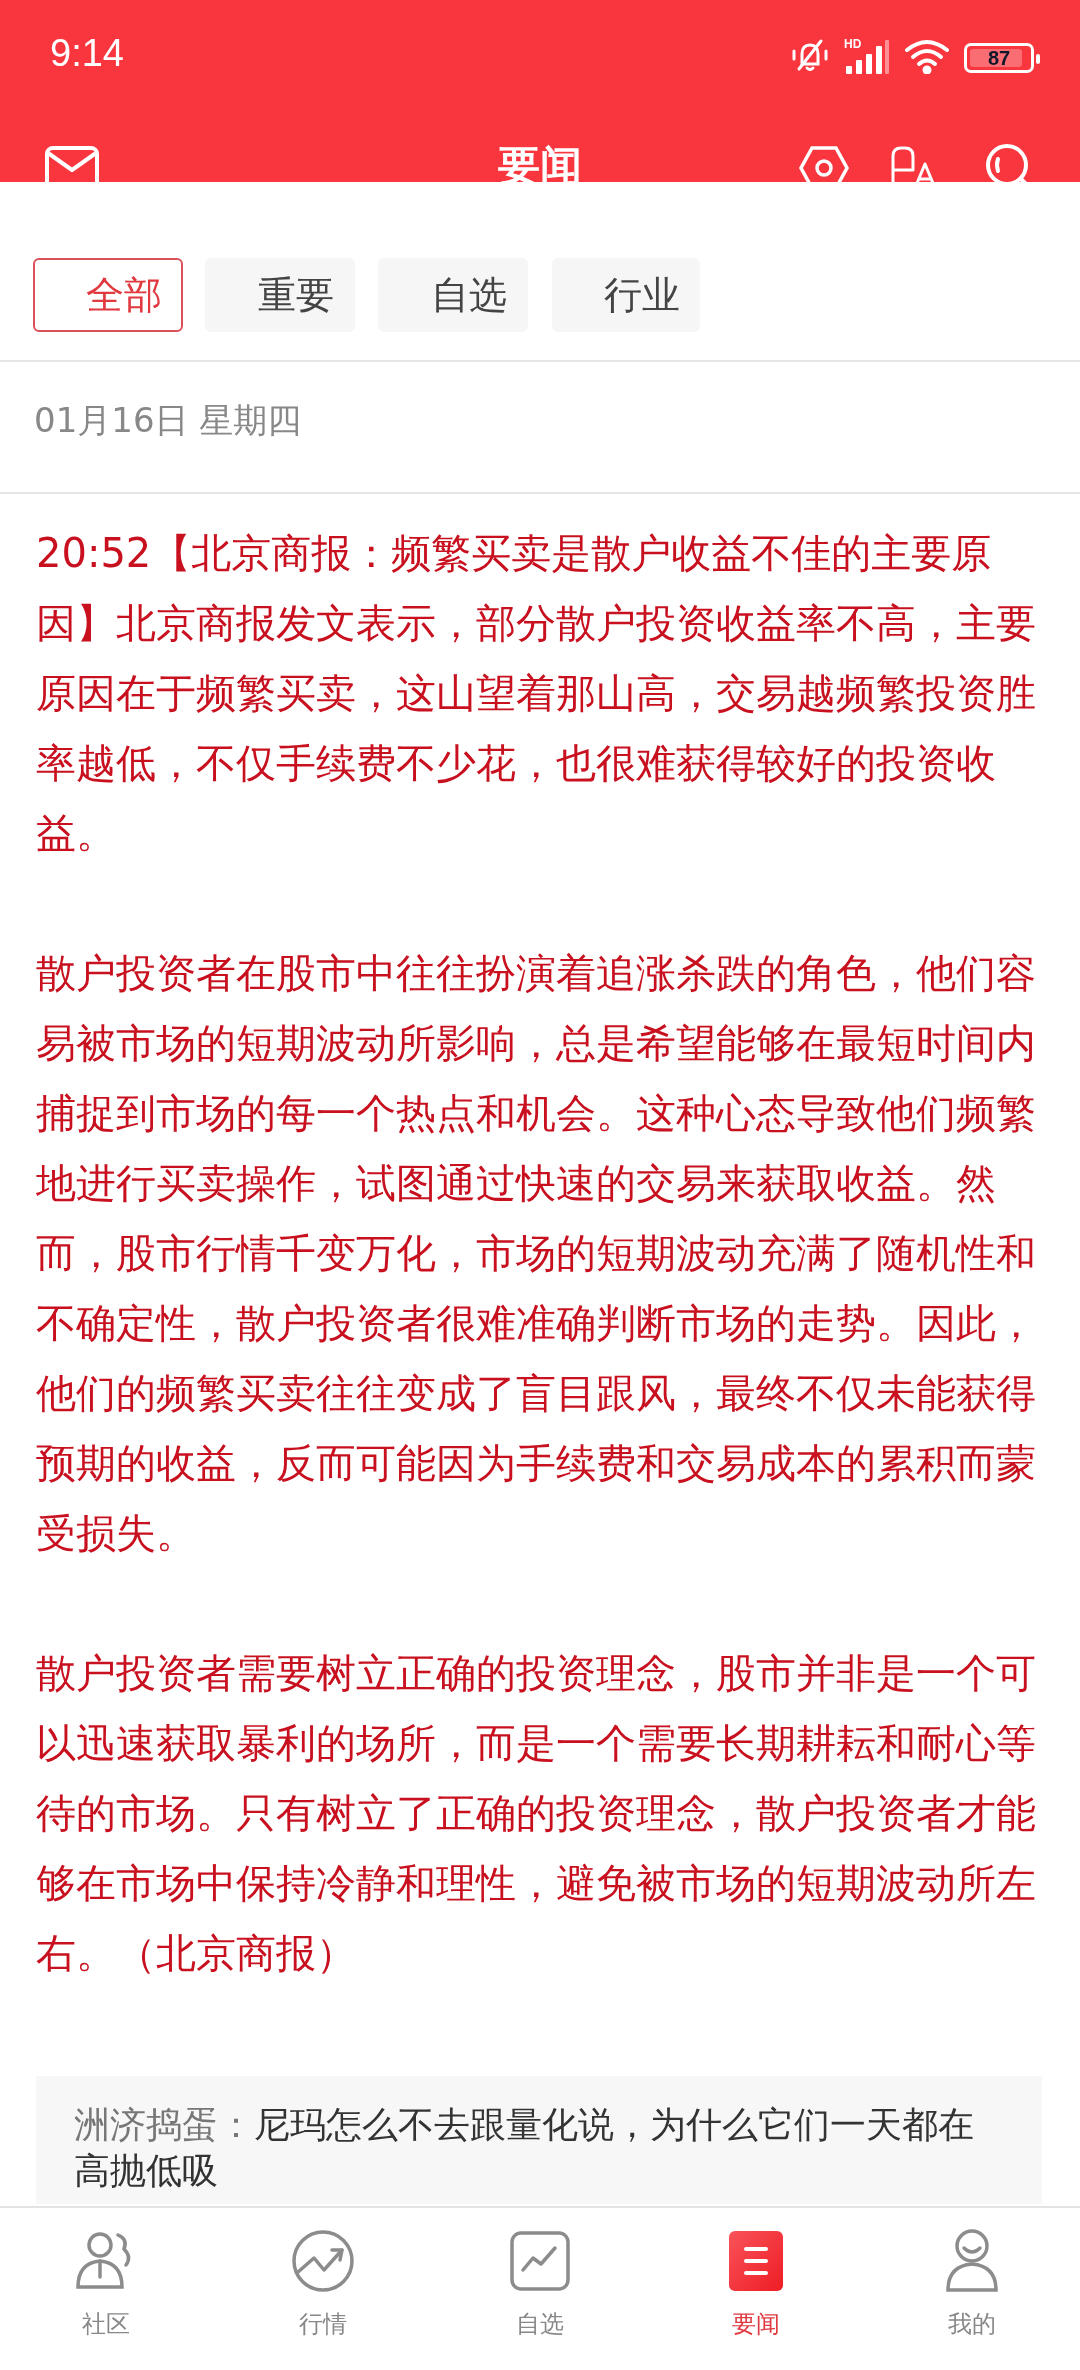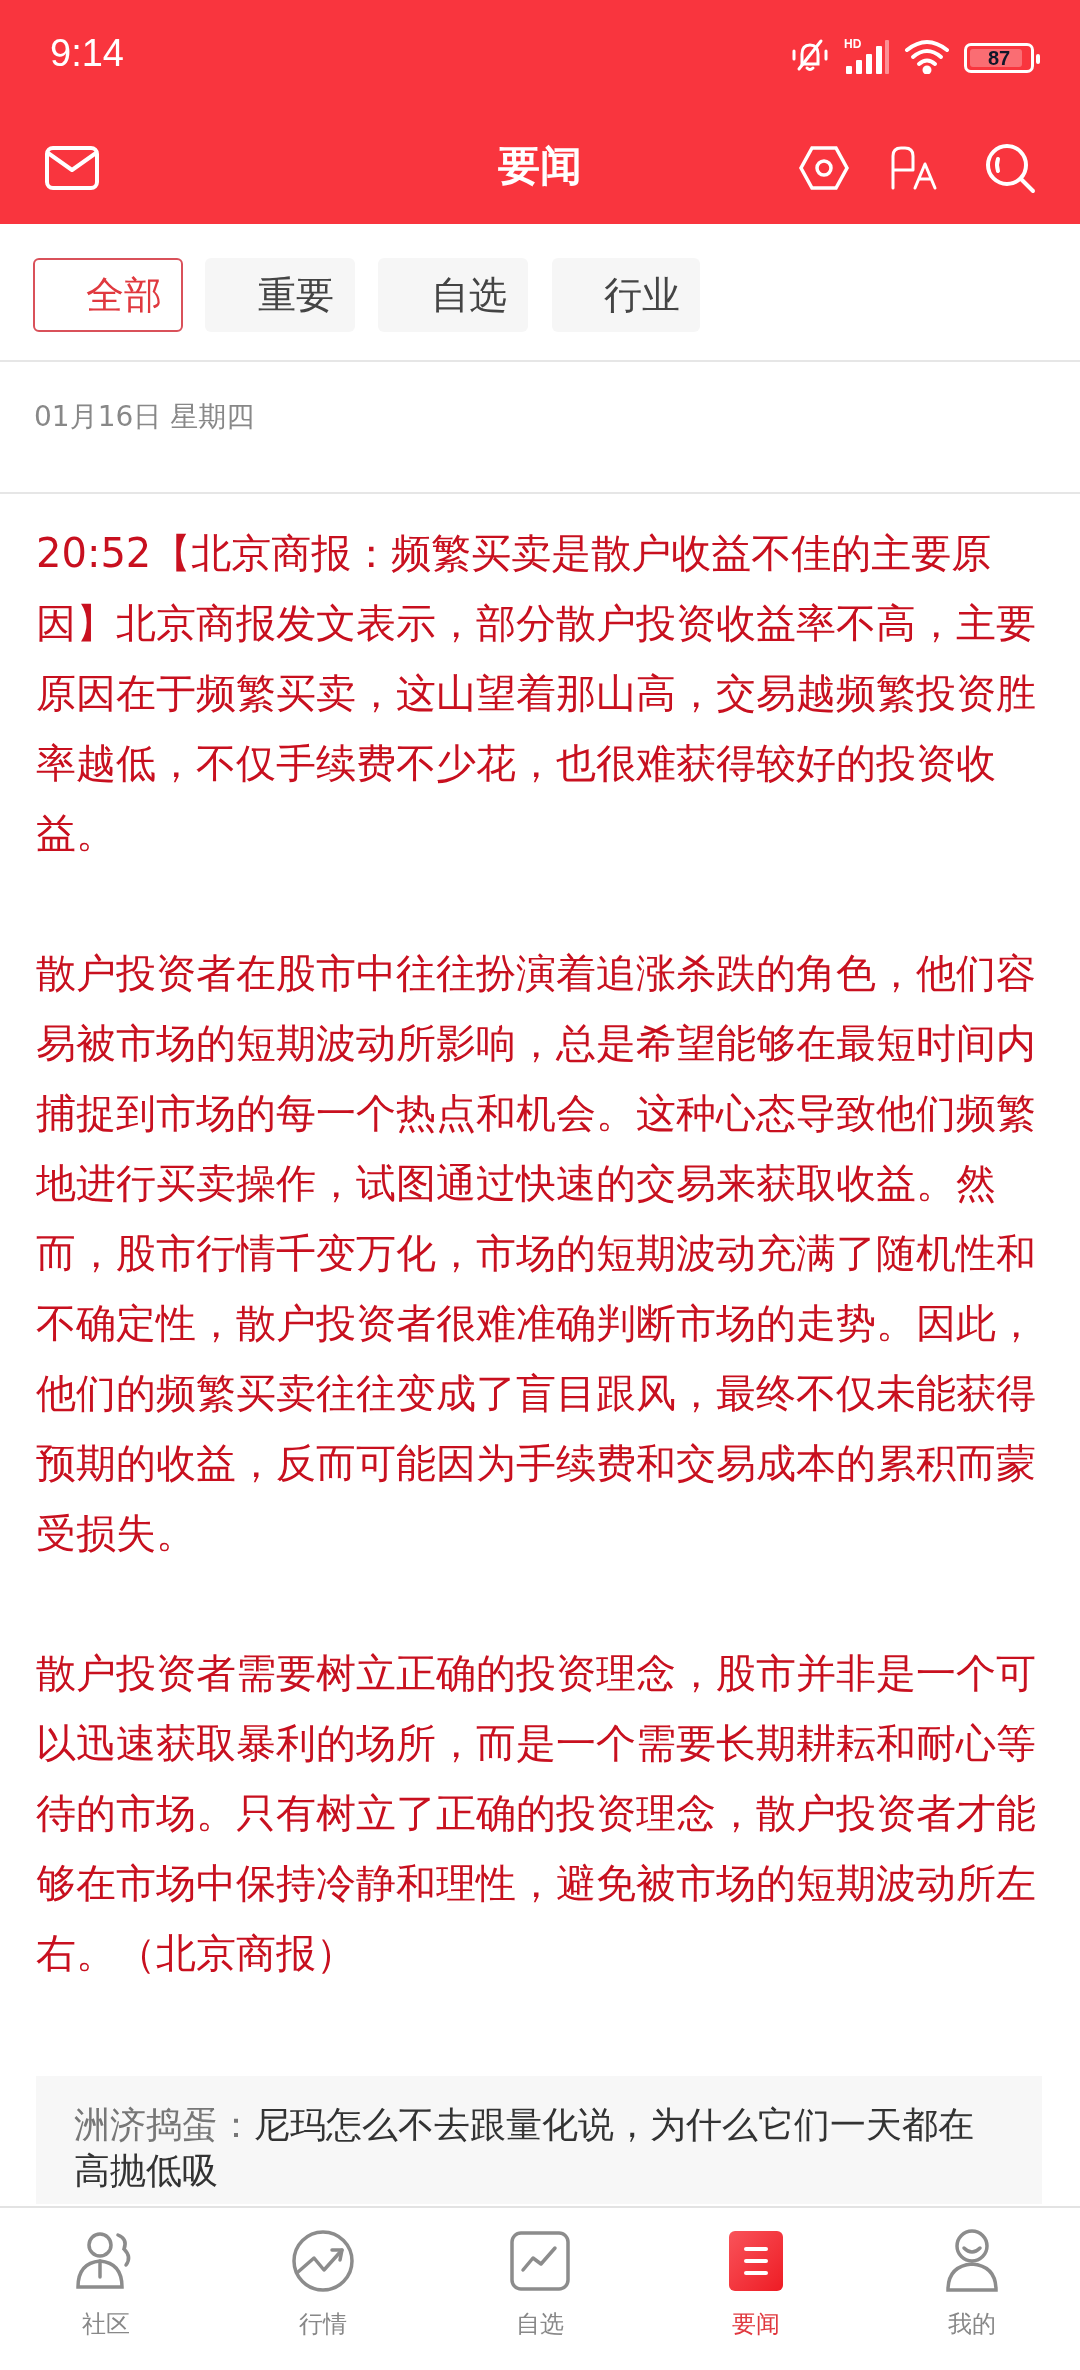--- a/index.html
+++ b/index.html
@@ -1,41 +1,41 @@
 <!DOCTYPE html>
 <html><head>
 <meta charset="utf-8">
 <style>
   * { box-sizing: border-box; margin: 0; padding: 0; }
   html, body { width: 1080px; height: 2370px; overflow: hidden; background: #ffffff; }
   body { font-family: "DejaVu Sans", "Liberation Sans", sans-serif; position: relative; }
 
   
-  .topbar { position: absolute; left: 0; top: 0; width: 1080px; height: 224px; background: #f9353e; color: #fff; }
+  .topbar { position: absolute; left: 0; top: 0; width: 1080px; height: 182px; background: #f9353e; color: #fff; }
   .status { position: absolute; left: 0; top: 0; width: 1080px; height: 116px; }
   .status .time { position: absolute; left: 50px; top: 32px; font-size: 38px; font-family: "Liberation Sans", sans-serif; letter-spacing: 0px; }
   .status .icons { position: absolute; right: 46px; top: 38px; height: 40px; display: flex; align-items: center; gap: 14px; }
   .batt { width: 70px; height: 30px; border: 3px solid #fff; border-radius: 7px; position: relative; display: flex; align-items: center; justify-content: center; font-size: 20px; font-weight: bold; font-family: "Liberation Sans", sans-serif; }
   .batt .fill { position: absolute; left: 3px; top: 3px; bottom: 3px; width: 52px; background: rgba(255,255,255,0.28); border-radius: 3px; }
   .batt .num { position: relative; color: #0f172a; }
   .batt::after { content: ""; position: absolute; right: -9px; top: 8px; width: 4px; height: 10px; background: #fff; border-radius: 2px; }
 
   .header { position: absolute; left: 0; top: 116px; width: 1080px; height: 108px; }
   .header .title { position: absolute; left: 0; right: 0; top: 22px; text-align: center; font-size: 42px; font-weight: bold; }
   .hicon { position: absolute; top: 20px; width: 64px; height: 64px; display: flex; align-items: center; justify-content: center; }
 
   
   .tabs { position: absolute; left: 0; top: 224px; width: 1080px; height: 138px; background: #fff; border-bottom: 2px solid #e6e6e6; }
   .tab { position: absolute; top: 34px; height: 74px; border-radius: 6px; background: #f6f6f6; color: #444; font-size: 38px; display: flex; align-items: center; justify-content: center; padding-left: 32px; }
   .tab.active { background: #fff; border: 2px solid #d9515a; color: #e0393f; }
   .tab .dot { position: absolute; right: 16px; top: 8px; width: 14px; height: 14px; border-radius: 50%; background: #f21515; }
 
   
   .datebar { position: absolute; left: 0; top: 364px; width: 1080px; height: 130px; background: #fff; border-bottom: 2px solid #e6e6e6; }
-  .datebar .date { position: absolute; left: 34px; top: 34px; font-size: 28px; color: #888; }
+  .datebar .date { position: absolute; left: 34px; top: 34px; font-size: 34px; color: #888; }
 
   
   .article { position: absolute; left: 36px; top: 518px; width: 1010px; color: #c8101f; font-size: 40px; line-height: 70px; }
   .article p { margin: 0; }
   .article .gap { height: 70px; }
 
   
   .comment { position: absolute; left: 36px; top: 2076px; width: 1006px; height: 128px; background: #f7f7f7; padding: 26px 38px 0 38px; font-size: 36px; line-height: 46px; color: #333; overflow: hidden; }
   .comment .author { color: #777; }
 

